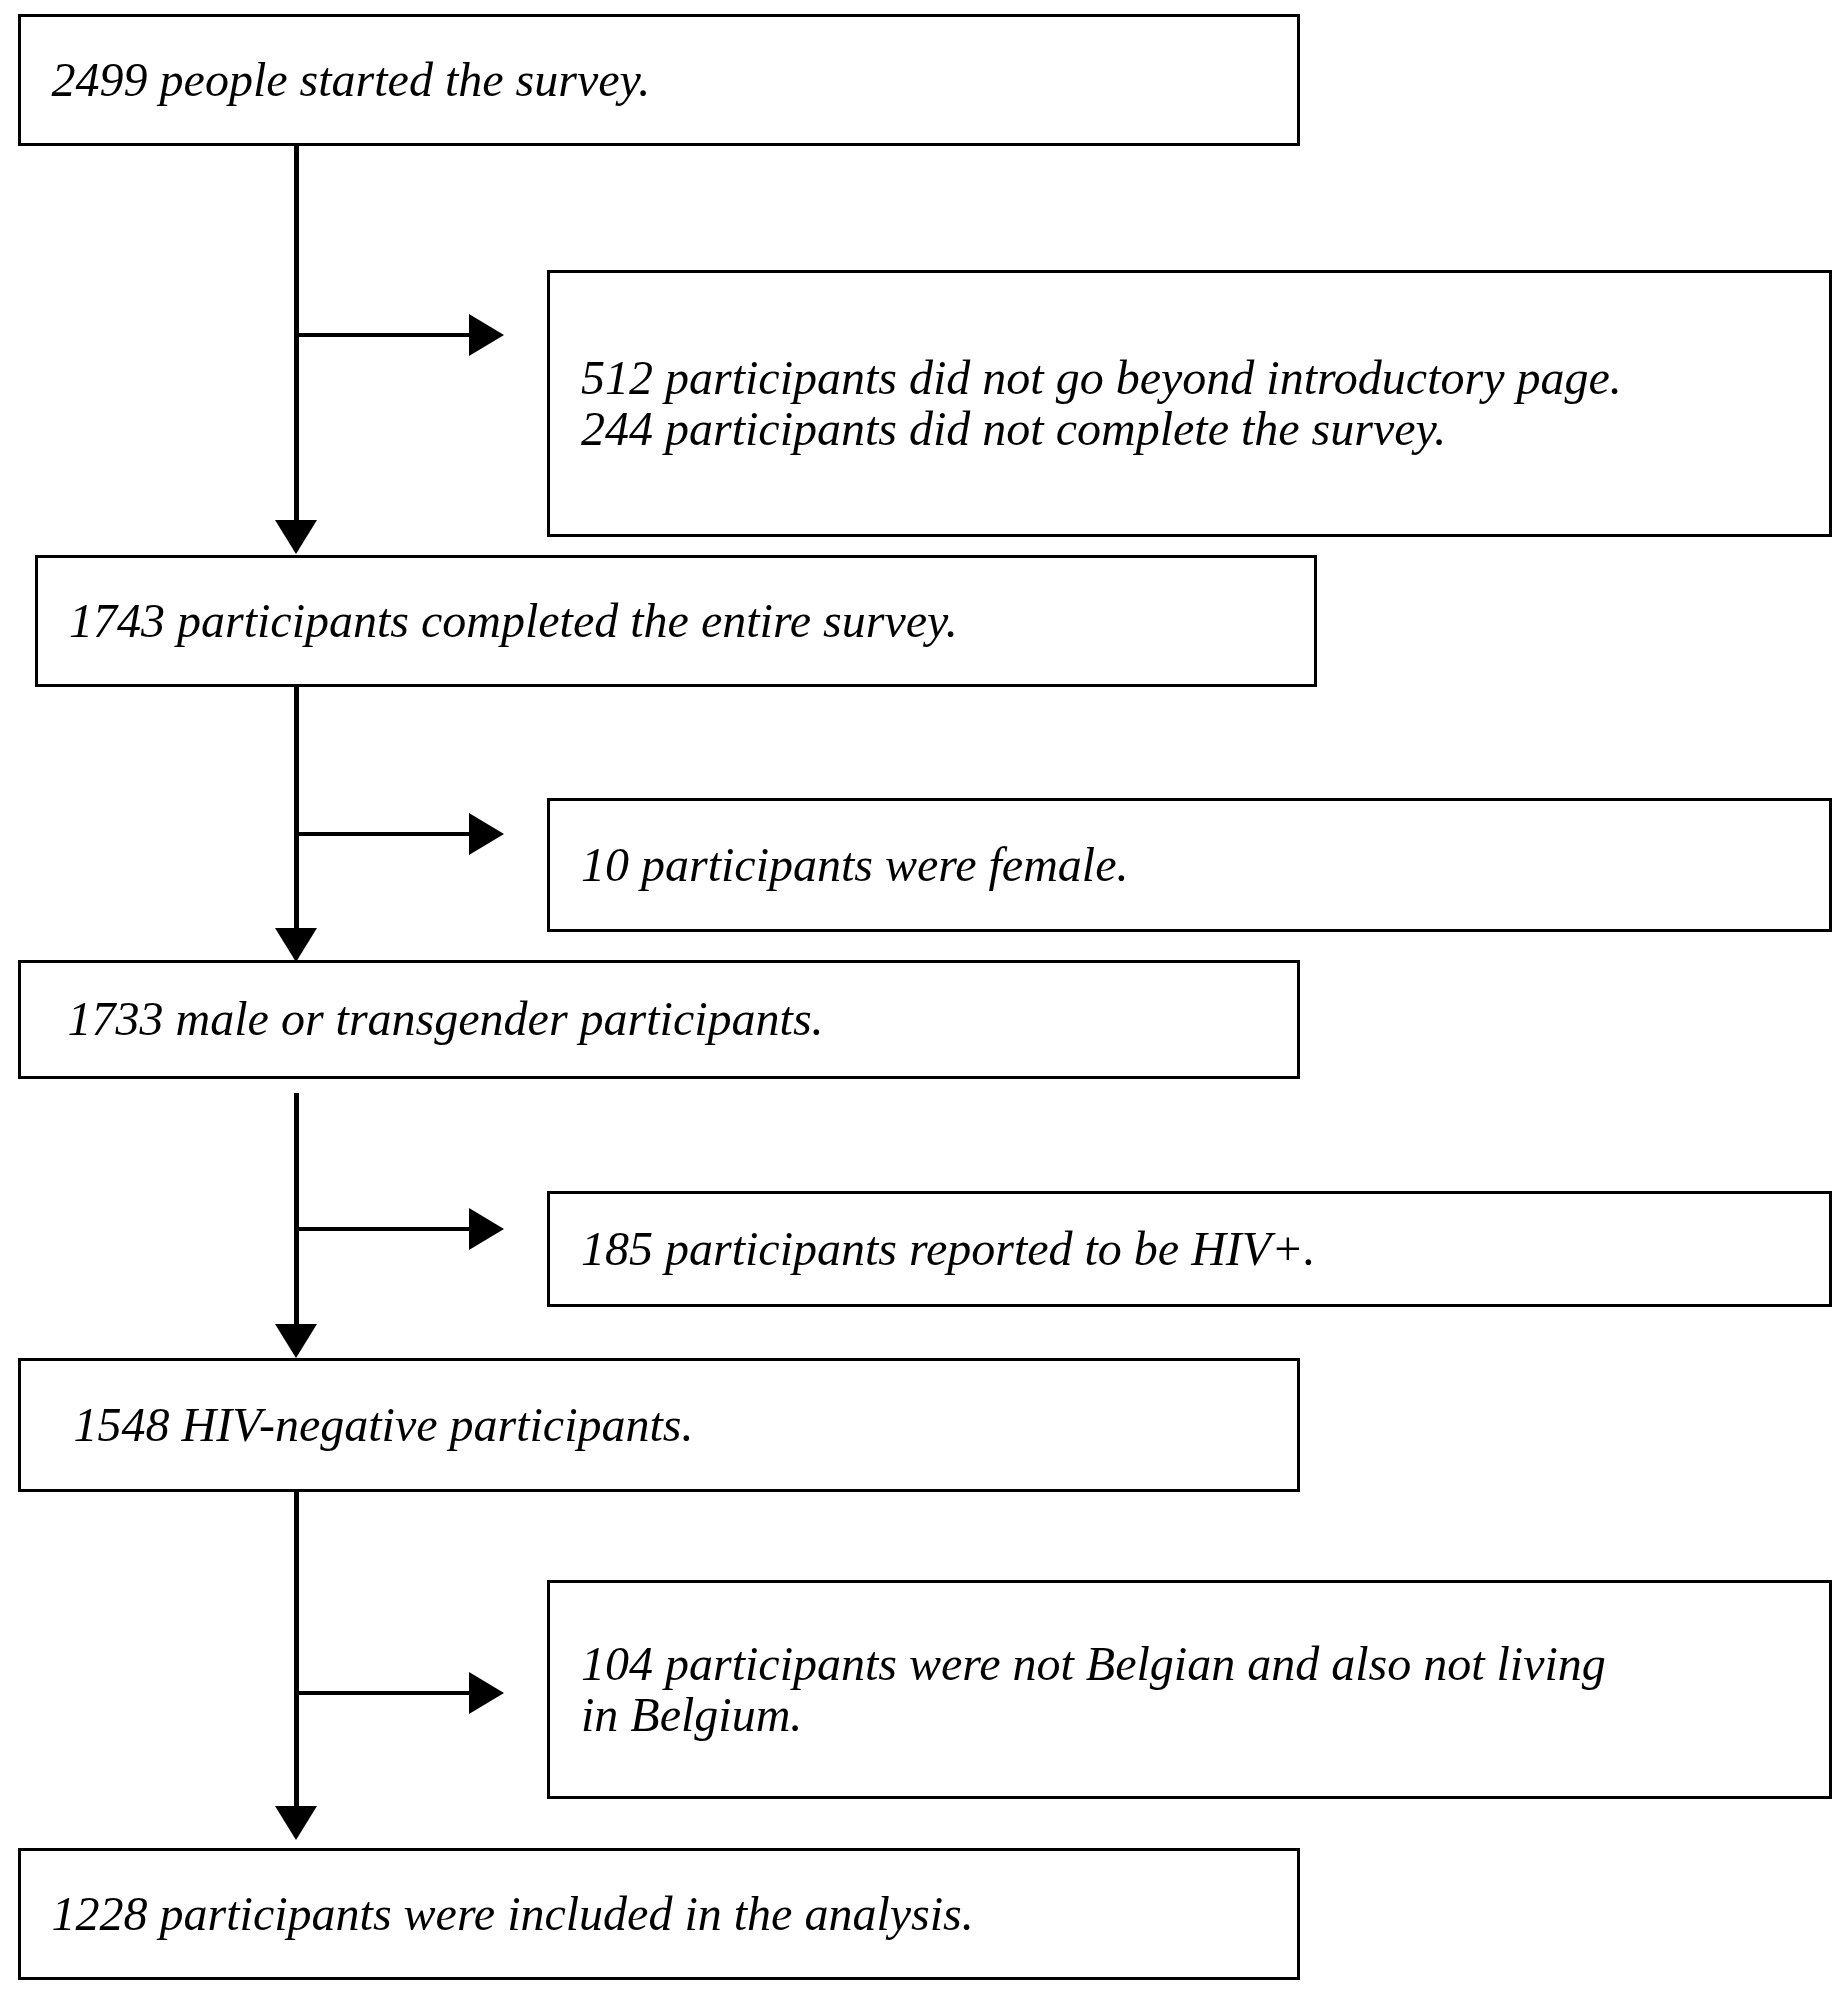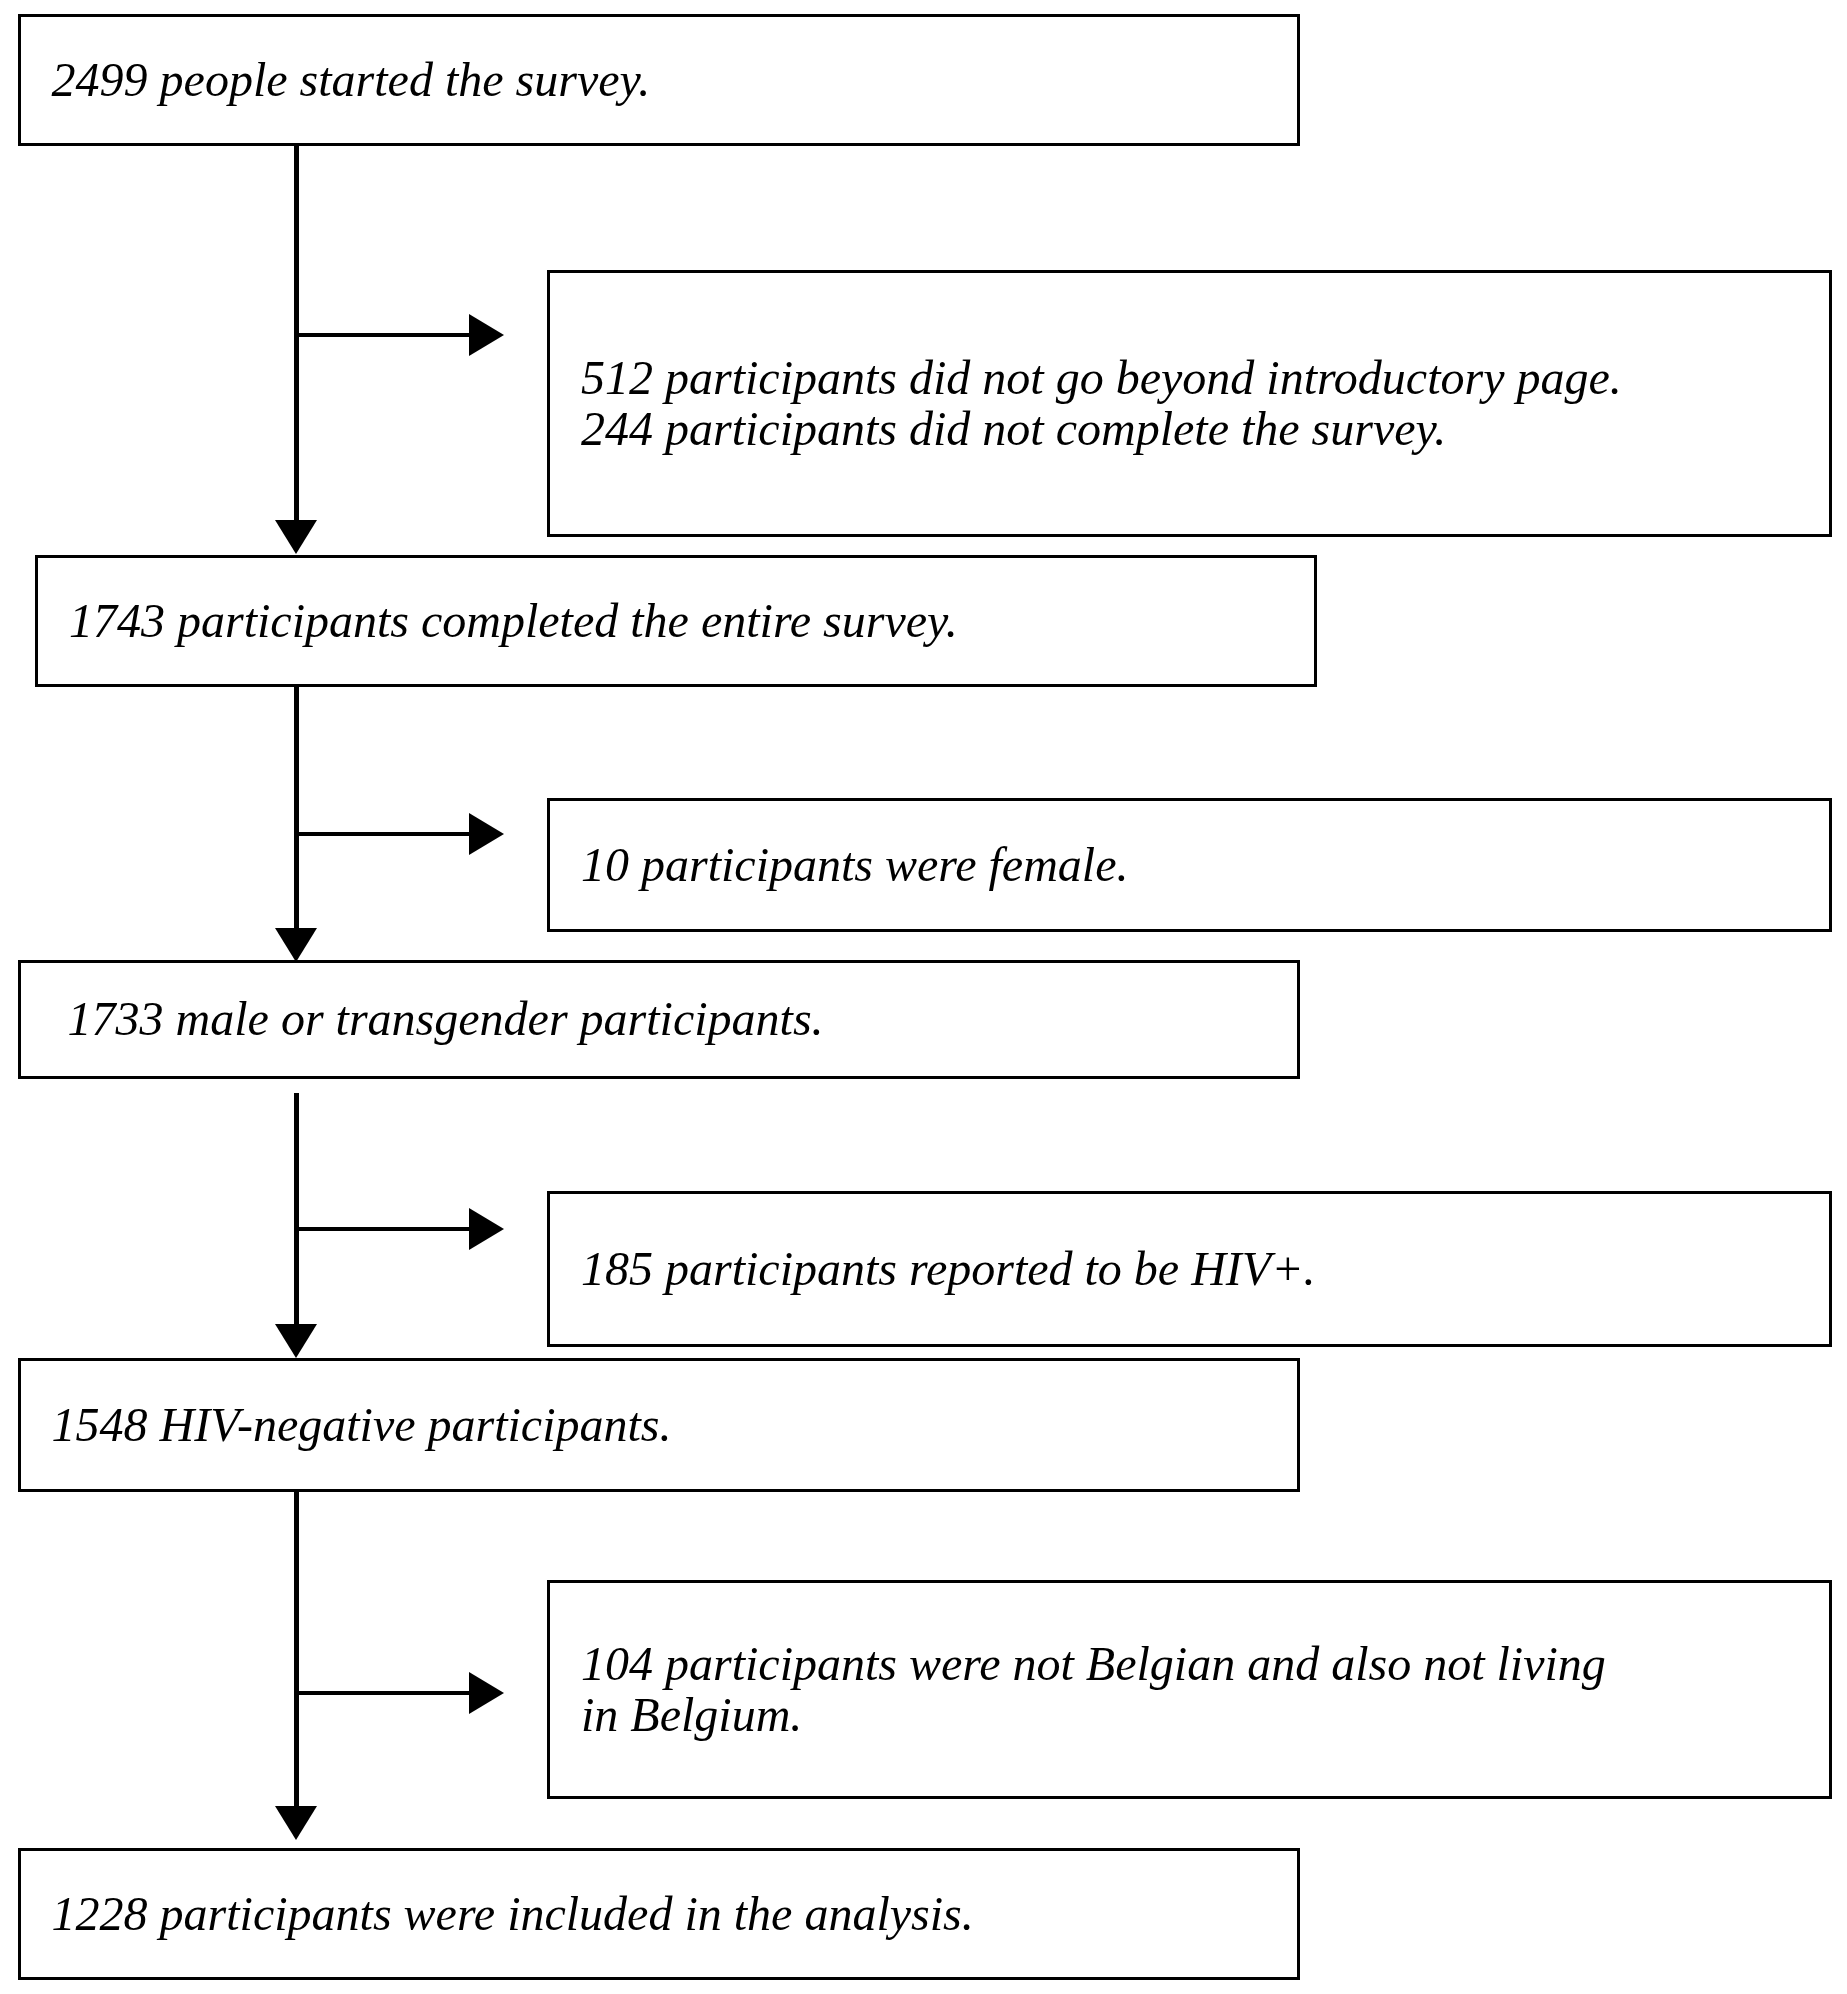--- a/index.html
+++ b/index.html
@@ -102,25 +102,25 @@
 
   <div class="node" style="left:17.6px; top:960px; width:1282px; height:119px;padding-left:16px;">
     <div class="node-line">1733 male or transgender participants.</div>
   </div>
 
   <div class="vline" style="left:294px; top:1093px; height:253px;"></div>
   <div class="arrow-down" style="left:275px; top:1324px;"></div>
   <div class="hline" style="left:294px; top:1227px; width:178px;"></div>
   <div class="arrow-right" style="left:469px; top:1208px;"></div>
 
-  <div class="node" style="left:547px; top:1191px; width:1285px; height:156px;">
+  <div class="node" style="left:547px; top:1191px; width:1285px; height:116px;">
     <div class="node-line">185 participants reported to be HIV+.</div>
   </div>
 
-  <div class="node" style="left:17.6px; top:1358px; width:1282px; height:134px;">
+  <div class="node" style="left:17.6px; top:1358px; width:1282px; height:134px;padding-left:22px;">
     <div class="node-line">1548 HIV-negative participants.</div>
   </div>
 
   <div class="vline" style="left:294px; top:1492px; height:326px;"></div>
   <div class="arrow-down" style="left:275px; top:1806px;"></div>
   <div class="hline" style="left:294px; top:1691px; width:178px;"></div>
   <div class="arrow-right" style="left:469px; top:1672px;"></div>
 
   <div class="node two-line" style="left:547px; top:1580px; width:1285px; height:219px;">
     <div class="node-line">104 participants were not Belgian and also not living</div>

